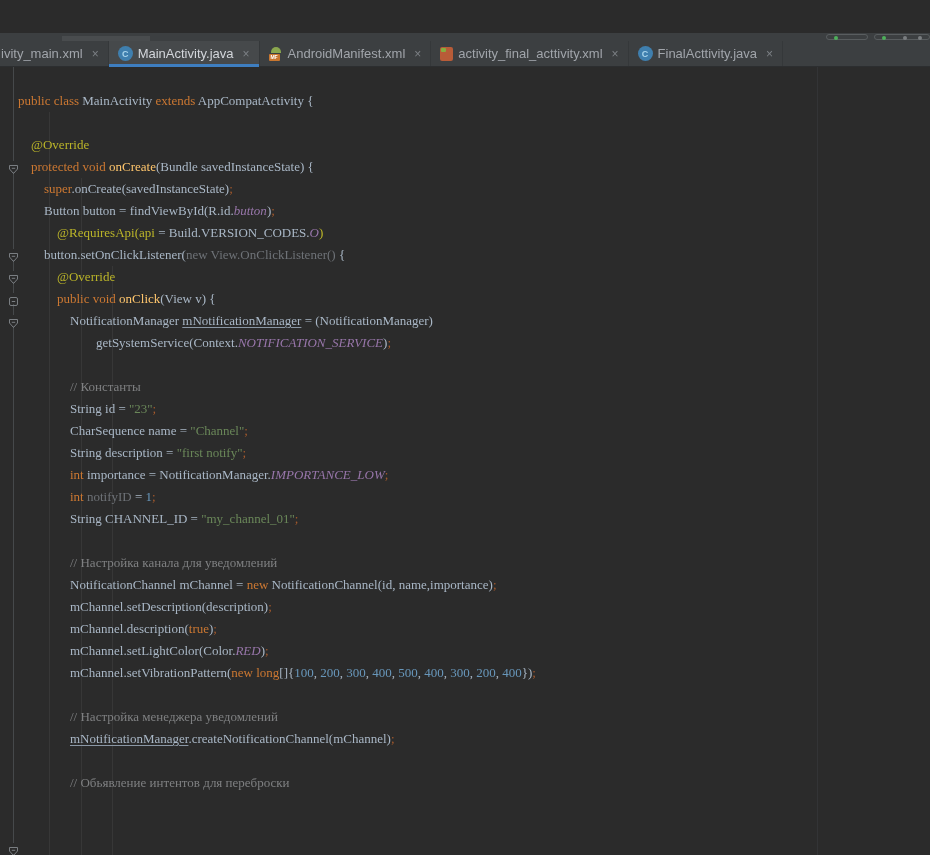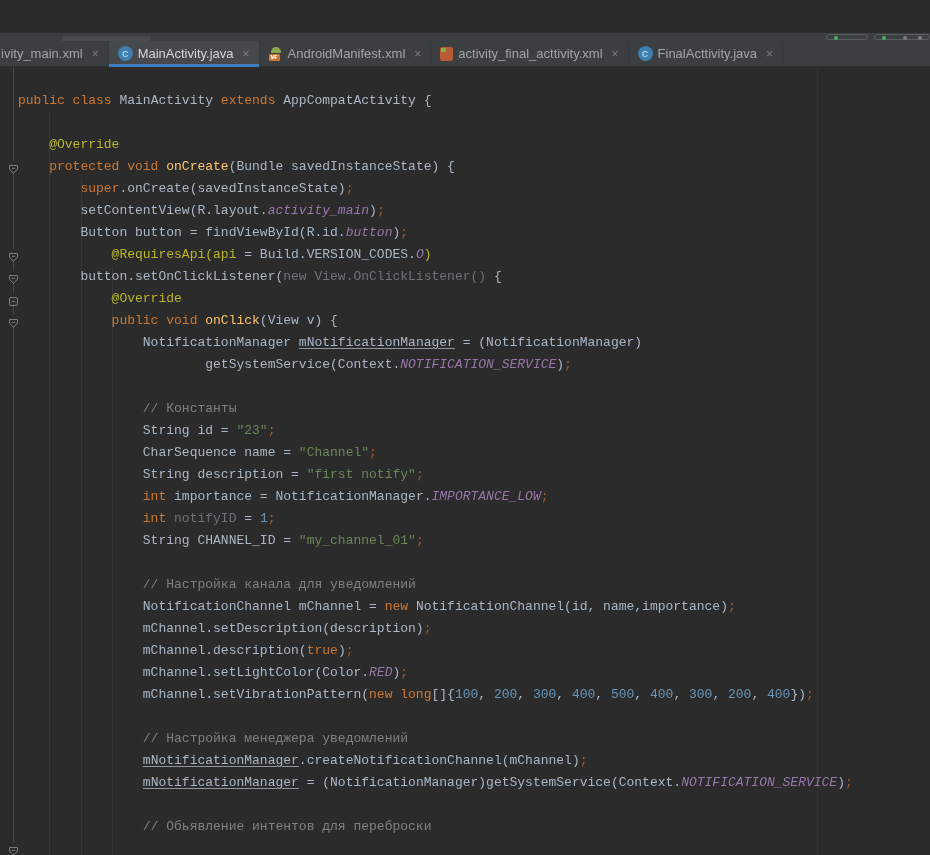--- a/index.html
+++ b/index.html
@@ -28,21 +28,21 @@
   .icon-manifest .mf{position:absolute;left:0;bottom:0;width:11px;height:7px;background:#c8762f;border-radius:1px;
                      color:#fff;font-size:5px;font-weight:bold;text-align:center;line-height:7px;}
   .icon-xmlfile{position:relative;width:13px;height:14px;background:#b85c38;border-radius:2px;}
   .icon-xmlfile .corner{position:absolute;left:1px;top:1px;width:5px;height:4px;background:#86ae3f;border-radius:1px;}
 
   
   .editor{position:absolute;top:34px;left:0;width:930px;height:814px;background:#2b2b2b;overflow:hidden;}
   .fold-line{position:absolute;left:13px;top:0;bottom:0;width:1px;background:#46494b;}
   .indent-guide{position:absolute;width:1px;background:#373737;}
   .margin-line{position:absolute;left:817px;top:0;bottom:0;width:1px;background:#333436;}
-  .code{position:absolute;left:0;top:23px;width:825px;font-family:Liberation Mono, monospace;
+  .code{position:absolute;left:0;top:23px;width:825px;font-family:Liberation Serif, serif;
         font-size:13px;line-height:22px;}
   .code-line{height:22px;padding-left:18px;white-space:pre;}
   .tk-kw{color:#cc7832}.tk-decl{color:#ffc66d}.tk-ann{color:#bbb529}.tk-str{color:#6a8759}
   .tk-num{color:#6897bb}.tk-const{color:#9876aa;font-style:italic}.tk-cmt{color:#7f8082}
   .tk-dim{color:#6e7277}.tk-txt{color:#a9b7c6}.tk-sem{color:#a85b2c}
   .tk-und{color:#a9b7c6;text-decoration:underline;text-underline-offset:2px;text-decoration-color:#8a97a5;}
   .fold-marker{position:absolute;left:8px;width:11px;height:11px;background:#2b2b2b;}
 
   
   .bottombar{position:absolute;top:848px;left:0;width:930px;height:26px;background:#3c3f41;border-top:1px solid #2f3133;}
@@ -111,21 +111,20 @@
     <div class="indent-guide" style="left:49px;top:45px;bottom:0;"></div>
     <div class="indent-guide" style="left:81px;top:111px;bottom:0;"></div>
     <div class="indent-guide" style="left:112px;top:199px;bottom:0;"></div>
     <div class="margin-line"></div>
     <div class="code" id="code-lines">
         <div class="code-line"><span class="tk-kw">public class </span><span class="tk-txt">MainActivity </span><span class="tk-kw">extends </span><span class="tk-txt">AppCompatActivity {</span></div>
         <div class="code-line"></div>
         <div class="code-line"><span class="tk-ann">    @Override</span></div>
         <div class="code-line"><span class="tk-kw">    protected void </span><span class="tk-decl">onCreate</span><span class="tk-txt">(Bundle savedInstanceState) {</span></div>
         <div class="code-line"><span class="tk-txt">        </span><span class="tk-kw">super</span><span class="tk-txt">.onCreate(savedInstanceState)</span><span class="tk-sem">;</span></div>
-        <div class="code-line"><span class="tk-txt">        setContentView(R.layout.</span><span class="tk-const">activity_main</span><span class="tk-txt">)</span><span class="tk-sem">;</span></div>
         <div class="code-line"><span class="tk-txt">        Button button = findViewById(R.id.</span><span class="tk-const">button</span><span class="tk-txt">)</span><span class="tk-sem">;</span></div>
         <div class="code-line"><span class="tk-ann">            @RequiresApi(api</span><span class="tk-txt"> = Build.VERSION_CODES.</span><span class="tk-const">O</span><span class="tk-ann">)</span></div>
         <div class="code-line"><span class="tk-txt">        button.setOnClickListener(</span><span class="tk-dim">new View.OnClickListener() </span><span class="tk-txt">{</span></div>
         <div class="code-line"><span class="tk-ann">            @Override</span></div>
         <div class="code-line"><span class="tk-kw">            public void </span><span class="tk-decl">onClick</span><span class="tk-txt">(View v) {</span></div>
         <div class="code-line"><span class="tk-txt">                NotificationManager </span><span class="tk-und">mNotificationManager</span><span class="tk-txt"> = (NotificationManager)</span></div>
         <div class="code-line"><span class="tk-txt">                        getSystemService(Context.</span><span class="tk-const">NOTIFICATION_SERVICE</span><span class="tk-txt">)</span><span class="tk-sem">;</span></div>
         <div class="code-line"></div>
         <div class="code-line"><span class="tk-cmt">                // Константы</span></div>
         <div class="code-line"><span class="tk-txt">                String id = </span><span class="tk-str">"23"</span><span class="tk-sem">;</span></div>
@@ -137,21 +136,20 @@
         <div class="code-line"></div>
         <div class="code-line"><span class="tk-cmt">                // Настройка канала для уведомлений</span></div>
         <div class="code-line"><span class="tk-txt">                NotificationChannel mChannel = </span><span class="tk-kw">new</span><span class="tk-txt"> NotificationChannel(id, name,importance)</span><span class="tk-sem">;</span></div>
         <div class="code-line"><span class="tk-txt">                mChannel.setDescription(description)</span><span class="tk-sem">;</span></div>
         <div class="code-line"><span class="tk-txt">                mChannel.description(</span><span class="tk-kw">true</span><span class="tk-txt">)</span><span class="tk-sem">;</span></div>
         <div class="code-line"><span class="tk-txt">                mChannel.setLightColor(Color.</span><span class="tk-const">RED</span><span class="tk-txt">)</span><span class="tk-sem">;</span></div>
         <div class="code-line"><span class="tk-txt">                mChannel.setVibrationPattern(</span><span class="tk-kw">new long</span><span class="tk-txt">[]{</span><span class="tk-num">100</span><span class="tk-txt">, </span><span class="tk-num">200</span><span class="tk-txt">, </span><span class="tk-num">300</span><span class="tk-txt">, </span><span class="tk-num">400</span><span class="tk-txt">, </span><span class="tk-num">500</span><span class="tk-txt">, </span><span class="tk-num">400</span><span class="tk-txt">, </span><span class="tk-num">300</span><span class="tk-txt">, </span><span class="tk-num">200</span><span class="tk-txt">, </span><span class="tk-num">400</span><span class="tk-txt">})</span><span class="tk-sem">;</span></div>
         <div class="code-line"></div>
         <div class="code-line"><span class="tk-cmt">                // Настройка менеджера уведомлений</span></div>
         <div class="code-line"><span class="tk-txt">                </span><span class="tk-und">mNotificationManager</span><span class="tk-txt">.createNotificationChannel(mChannel)</span><span class="tk-sem">;</span></div>
-        <div class="code-line"><span class="tk-txt">                </span><span class="tk-und">mNotificationManager</span><span class="tk-txt"> = (NotificationManager)getSystemService(Context.</span><span class="tk-const">NOTIFICATION_SERVICE</span><span class="tk-txt">)</span><span class="tk-sem">;</span></div>
         <div class="code-line"></div>
         <div class="code-line"><span class="tk-cmt">                // Обьявление интентов для переброски</span></div>
       </div>
     <div id="fold-markers">
         <div class="fold-marker" style="top: 94px;"><svg width="11" height="11" viewBox="0 0 11 11">
             <path d="M1.5 1.5 H9.5 V5 L5.5 9.5 L1.5 5 Z" fill="none" stroke="#7a7e82"></path>
             <line x1="3.8" y1="4.3" x2="7.2" y2="4.3" stroke="#7a7e82"></line>
           </svg></div>
         <div class="fold-marker" style="top: 182px;"><svg width="11" height="11" viewBox="0 0 11 11">
             <path d="M1.5 1.5 H9.5 V5 L5.5 9.5 L1.5 5 Z" fill="none" stroke="#7a7e82"></path>

